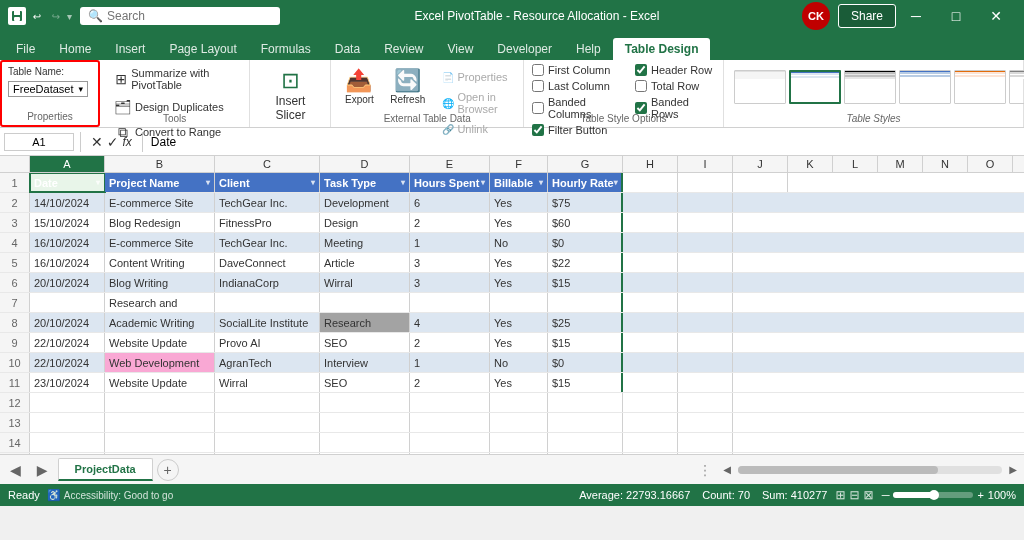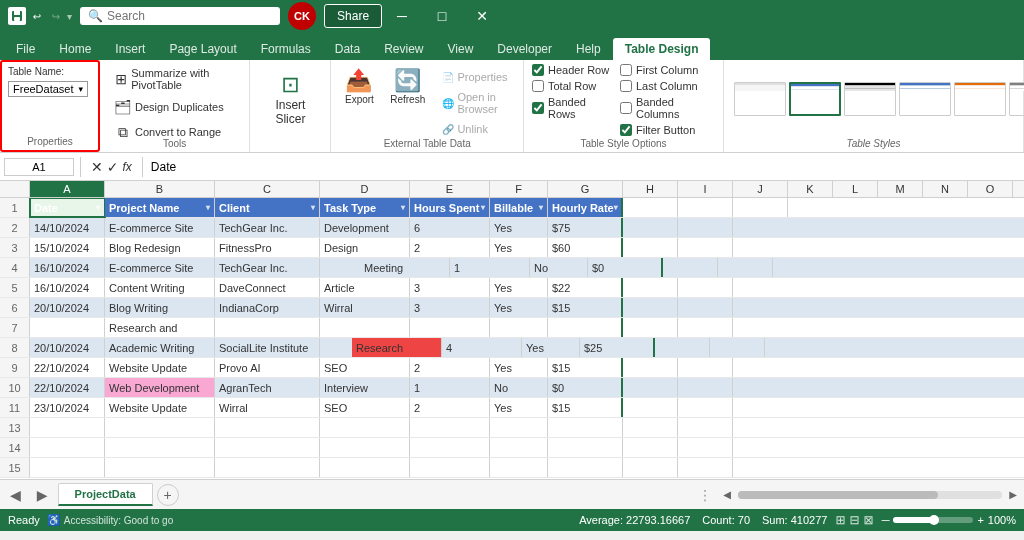--- a/index.html
+++ b/index.html
@@ -14,21 +14,21 @@
     #search-bar { background: white; border-radius: 3px; display: flex; align-items: center; padding: 2px 8px; gap: 4px; width: 200px; }
     #search-bar input { border: none; outline: none; font-size: 12px; color: #333; width: 160px; }
     .user-avatar { width: 28px; height: 28px; border-radius: 50%; background: #c00000; color: white; display: flex; align-items: center; justify-content: center; font-size: 11px; font-weight: bold; margin-left: 8px; }
 
     
     #ribbon-tabs { background: #217346; height: 28px; display: flex; align-items: flex-end; padding: 0 4px; }
     .ribbon-tab { padding: 4px 12px; font-size: 12px; color: rgba(255,255,255,0.85); cursor: pointer; border-radius: 3px 3px 0 0; }
     .ribbon-tab.active { background: white; color: #217346; font-weight: 600; }
 
     
-    #ribbon { background: white; border-bottom: 1px solid #d0d0d0; height: 93px; display: flex; align-items: stretch; padding: 0; }
+    #ribbon { background: white; border-bottom: 1px solid #d0d0d0; height: 68px; display: flex; align-items: stretch; padding: 0; }
     .ribbon-group { display: flex; flex-direction: column; align-items: flex-start; border-right: 1px solid #e0e0e0; padding: 4px 8px; position: relative; min-width: fit-content; }
     .ribbon-group-label { font-size: 10px; color: #666; position: absolute; bottom: 3px; left: 0; right: 0; text-align: center; }
     .ribbon-group-content { display: flex; align-items: flex-start; gap: 4px; flex: 1; padding-bottom: 14px; }
 
     
     .table-name-group { border: 2px solid #ff0000; border-radius: 3px; padding: 4px 6px; }
     .table-name-label { font-size: 10px; color: #333; margin-bottom: 2px; }
     .table-name-input { border: 1px solid #999; padding: 1px 4px; font-size: 11px; width: 80px; display: flex; align-items: center; justify-content: space-between; }
     .resize-table-btn { font-size: 10px; color: #333; display: flex; align-items: center; gap: 3px; padding: 2px 0; cursor: pointer; border: 1px solid #c00000; border-radius: 2px; padding: 2px 4px; background: white; }
 
@@ -117,20 +117,21 @@
       </div>
       <div style="width:16px;height:16px;display:flex;align-items:center;justify-content:center;color:white;font-size:10px;cursor:pointer;">↩</div>
       <div style="width:16px;height:16px;display:flex;align-items:center;justify-content:center;color:rgba(255,255,255,0.4);font-size:10px;">↪</div>
       <div style="color:rgba(255,255,255,0.6);font-size:10px;cursor:pointer;">▾</div>
     </div>
   </div>
   <div id="search-bar">
     <span style="color:#666;font-size:12px;">🔍</span>
     <input type="text" placeholder="Search" style="">
   </div>
+  <div class="title">Excel PivotTable - Resource Allocation - Excel</div>
   <div class="user-avatar">CK</div>
   <button style="background:#1a5c38;border:1px solid #fff;color:white;padding:4px 12px;border-radius:3px;font-size:12px;cursor:pointer;margin-left:8px;">Share</button>
   <div class="win-controls">
     <div class="win-btn">─</div>
     <div class="win-btn">□</div>
     <div class="win-btn close">✕</div>
   </div>
 </div>
 
 <div id="ribbon-tabs">
@@ -213,48 +214,48 @@
         </div>
       </div>
     </div>
     <div class="ribbon-group-label">External Table Data</div>
   </div>
 
   <div class="ribbon-group" style="min-width:200px;">
     <div class="ribbon-group-content" style="gap:8px;">
       <div style="display:flex;flex-direction:column;gap:4px;">
         <div class="checkbox-row">
+          <input type="checkbox" style="">
+          <span>First Column</span>
+        </div>
+        <div class="checkbox-row">
+          <input type="checkbox" style="">
+          <span>Last Column</span>
+        </div>
+        <div class="checkbox-row">
+          <input type="checkbox" style="">
+          <span>Banded Columns</span>
+        </div>
+        <div class="checkbox-row">
+          <input type="checkbox" checked="" style="">
+          <span>Filter Button</span>
+        </div>
+      </div>
+      <div style="display:flex;flex-direction:column;gap:4px;">
+        <div class="checkbox-row">
           <input type="checkbox" checked="" style="">
           <span>Header Row</span>
         </div>
         <div class="checkbox-row">
           <input type="checkbox" style="">
           <span>Total Row</span>
         </div>
         <div class="checkbox-row">
           <input type="checkbox" checked="" style="">
           <span>Banded Rows</span>
-        </div>
-      </div>
-      <div style="display:flex;flex-direction:column;gap:4px;">
-        <div class="checkbox-row">
-          <input type="checkbox" style="">
-          <span>First Column</span>
-        </div>
-        <div class="checkbox-row">
-          <input type="checkbox" style="">
-          <span>Last Column</span>
-        </div>
-        <div class="checkbox-row">
-          <input type="checkbox" style="">
-          <span>Banded Columns</span>
-        </div>
-        <div class="checkbox-row">
-          <input type="checkbox" checked="" style="">
-          <span>Filter Button</span>
         </div>
       </div>
     </div>
     <div class="ribbon-group-label">Table Style Options</div>
   </div>
 
   <div class="ribbon-group" style="flex:1;min-width:300px;font-style:italic;">
     <div class="ribbon-group-content" style="gap:3px;flex-wrap:nowrap;align-items:center;">
 
       <div style="display:grid;grid-template-columns:repeat(6,52px);gap:3px;padding:2px;">
@@ -417,21 +418,21 @@
     <div class="sheet-cell col-f" style="background:white;">Yes</div>
     <div class="sheet-cell col-g" style="background:white;;border-right:2px solid #217346;">$60</div>
     <div class="sheet-cell col-h"></div>
     <div class="sheet-cell col-i"></div>
   </div>
       <div class="sheet-row row-even">
     <div class="row-num">4</div>
     <div class="sheet-cell col-a" style="background:#dce6f1;">16/10/2024</div>
     <div class="sheet-cell col-b" style="background:#dce6f1;">E-commerce Site</div>
     <div class="sheet-cell col-c" style="background:#dce6f1;">TechGear Inc.</div>
-    <div class="sheet-cell col-d" style="background:#dce6f1;margin-left:40px;">Meeting</div>
+    <div class="sheet-cell col-d" style="background:#dce6f1;">Meeting</div>
     <div class="sheet-cell col-e" style="background:#dce6f1;">1</div>
     <div class="sheet-cell col-f" style="background:#dce6f1;">No</div>
     <div class="sheet-cell col-g" style="background:#dce6f1;;border-right:2px solid #217346;">$0</div>
     <div class="sheet-cell col-h"></div>
     <div class="sheet-cell col-i"></div>
   </div>
       <div class="sheet-row row-odd">
     <div class="row-num">5</div>
     <div class="sheet-cell col-a" style="background:white;">16/10/2024</div>
     <div class="sheet-cell col-b" style="background:white;">Content Writing</div>
@@ -465,21 +466,21 @@
     <div class="sheet-cell col-f" style="background:white;"></div>
     <div class="sheet-cell col-g" style="background:white;;border-right:2px solid #217346;"></div>
     <div class="sheet-cell col-h"></div>
     <div class="sheet-cell col-i"></div>
   </div>
       <div class="sheet-row row-even">
     <div class="row-num">8</div>
     <div class="sheet-cell col-a" style="background:#dce6f1;">20/10/2024</div>
     <div class="sheet-cell col-b" style="background:#dce6f1;">Academic Writing</div>
     <div class="sheet-cell col-c" style="background:#dce6f1;">SocialLite Institute</div>
-    <div class="sheet-cell col-d" style="background:#ef4444;margin-left:32px;">Research</div>
+    <div class="sheet-cell col-d" style="background:#a3a3a3;">Research</div>
     <div class="sheet-cell col-e" style="background:#dce6f1;">4</div>
     <div class="sheet-cell col-f" style="background:#dce6f1;">Yes</div>
     <div class="sheet-cell col-g" style="background:#dce6f1;;border-right:2px solid #217346;">$25</div>
     <div class="sheet-cell col-h"></div>
     <div class="sheet-cell col-i"></div>
   </div>
       <div class="sheet-row row-odd">
     <div class="row-num">9</div>
     <div class="sheet-cell col-a" style="background:white;">22/10/2024</div>
     <div class="sheet-cell col-b" style="background:white;">Website Update</div>
@@ -511,20 +512,32 @@
     <div class="sheet-cell col-d" style="background:white;">SEO</div>
     <div class="sheet-cell col-e" style="background:white;">2</div>
     <div class="sheet-cell col-f" style="background:white;">Yes</div>
     <div class="sheet-cell col-g" style="background:white;;border-right:2px solid #217346;">$15</div>
     <div class="sheet-cell col-h"></div>
     <div class="sheet-cell col-i"></div>
   </div>
     </div>
 
   <div id="empty-rows">
+      <div class="sheet-row">
+    <div class="row-num">12</div>
+    <div class="sheet-cell col-a"></div>
+    <div class="sheet-cell col-b"></div>
+    <div class="sheet-cell col-c"></div>
+    <div class="sheet-cell col-d"></div>
+    <div class="sheet-cell col-e"></div>
+    <div class="sheet-cell col-f"></div>
+    <div class="sheet-cell col-g"></div>
+    <div class="sheet-cell col-h"></div>
+    <div class="sheet-cell col-i"></div>
+  </div>
       <div class="sheet-row">
     <div class="row-num">13</div>
     <div class="sheet-cell col-a"></div>
     <div class="sheet-cell col-b"></div>
     <div class="sheet-cell col-c"></div>
     <div class="sheet-cell col-d"></div>
     <div class="sheet-cell col-e"></div>
     <div class="sheet-cell col-f"></div>
     <div class="sheet-cell col-g"></div>
     <div class="sheet-cell col-h"></div>

